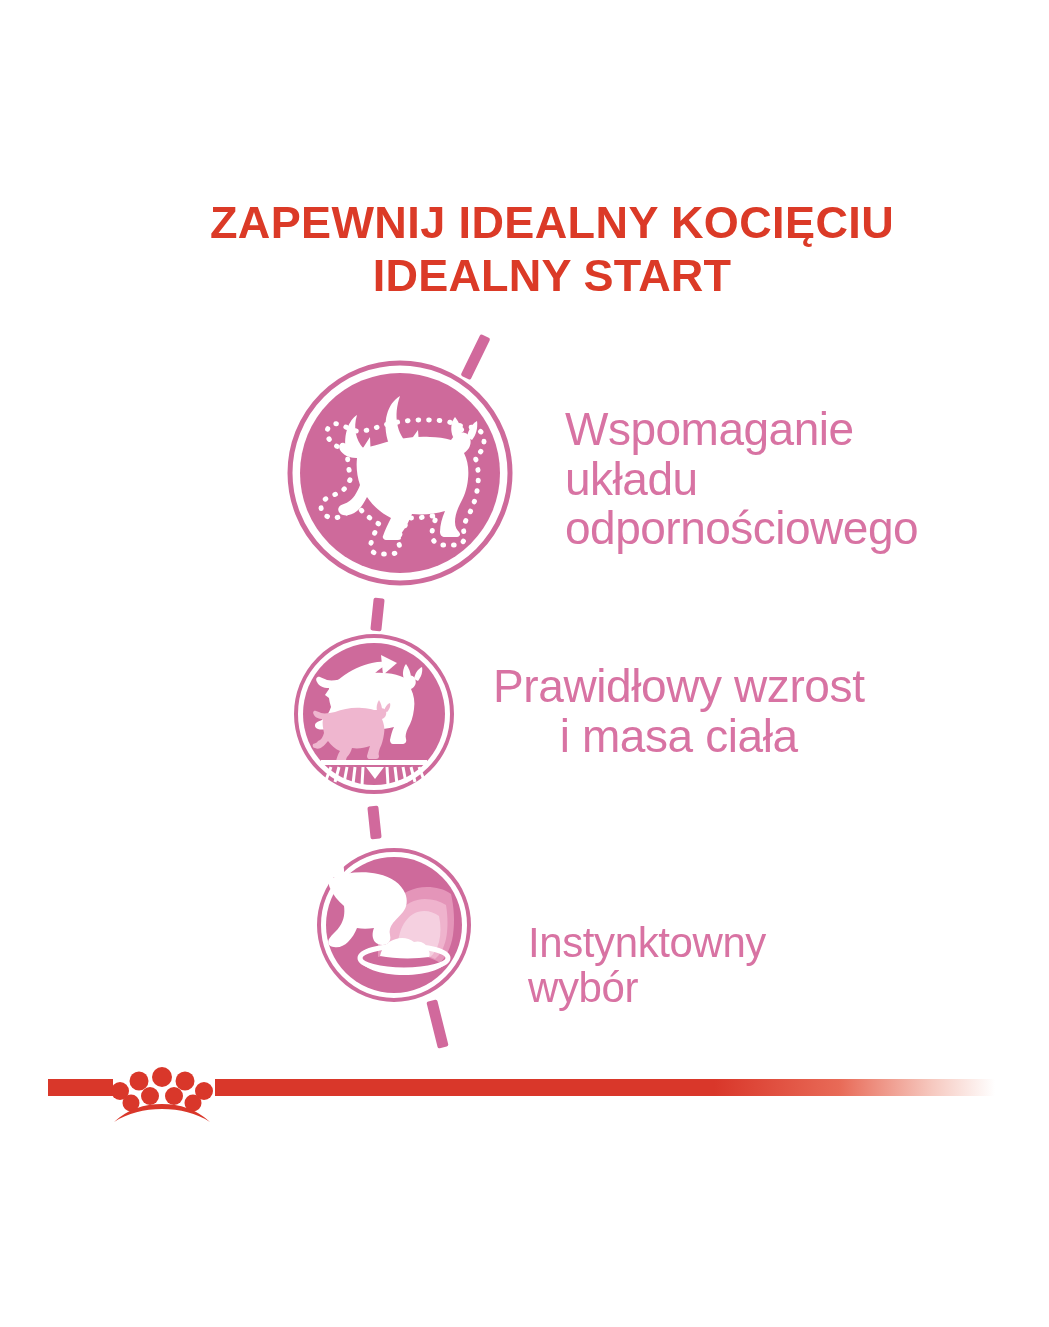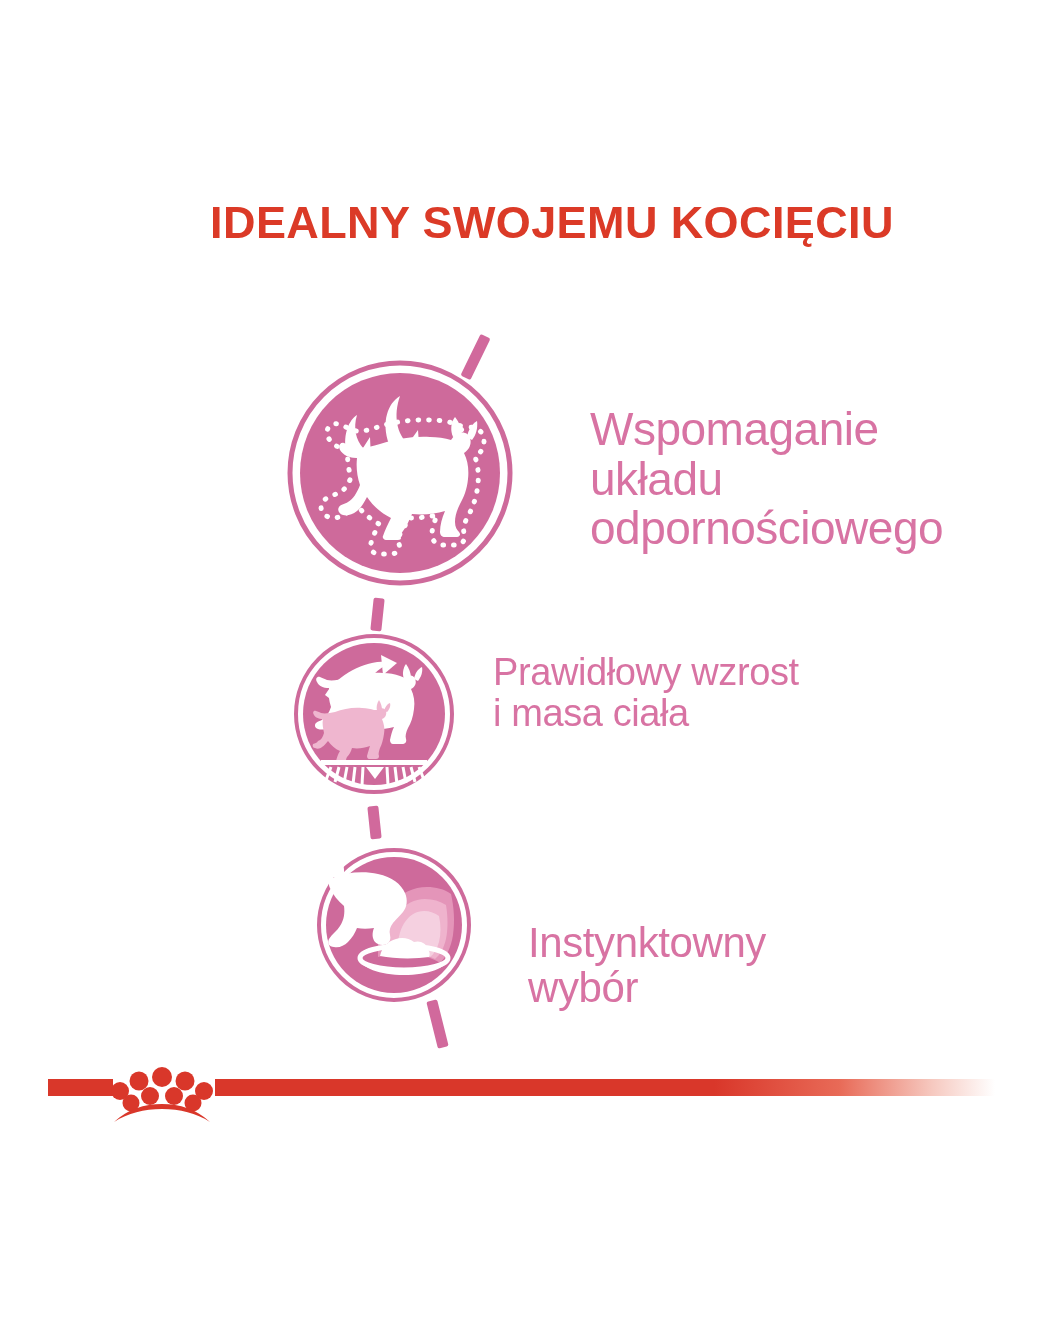--- a/index.html
+++ b/index.html
@@ -56,30 +56,30 @@
     white-space: pre-line;
   }
 
   
   #benefit-1 { left: 285px; top: 358px; width: 720px; height: 240px; }
   #benefit-1 .label {
     left: 280px;
     top: 47px;
     font-size: 46px;
     letter-spacing: -0.5px;
-    margin-left: 25px;
   }
 
   
   #benefit-2 { left: 293px; top: 633px; width: 700px; height: 160px; }
   #benefit-2 .label {
     left: 200px;
-    top: 19px;
-    font-size: 38px;
+    top: 29px;
+    font-size: 46px;
     letter-spacing: -0.4px;
+    text-align: center;
   }
 
   
   #benefit-3 { left: 316px; top: 847px; width: 680px; height: 160px; }
   #benefit-3 .label {
     left: 212px;
     top: 29px;
     font-size: 42px;
     letter-spacing: -0.4px;
     margin-top: 44px;
@@ -123,21 +123,22 @@
 
   
   svg { display: block; }
 </style>
 </head>
 <body>
 
 <div id="poster">
 
   <div class="headline">
-    <span class="ln ln1">IDEALNY SWOJEMU KOCIĘCIU</span>
+    <span class="ln ln1">ZAPEWNIJ IDEALNY KOCIĘCIU</span>
+    <span class="ln ln2">IDEALNY START</span>
   </div>
 
   <div class="dash" id="dash-top"></div>
   <div class="dash" id="dash-1-2"></div>
   <div class="dash" id="dash-2-3"></div>
   <div class="dash" id="dash-bottom"></div>
 
   <div class="benefit" id="benefit-1">
     <div class="icon-wrap">
       <svg width="230" height="230" viewBox="0 0 230 230" aria-hidden="true">

